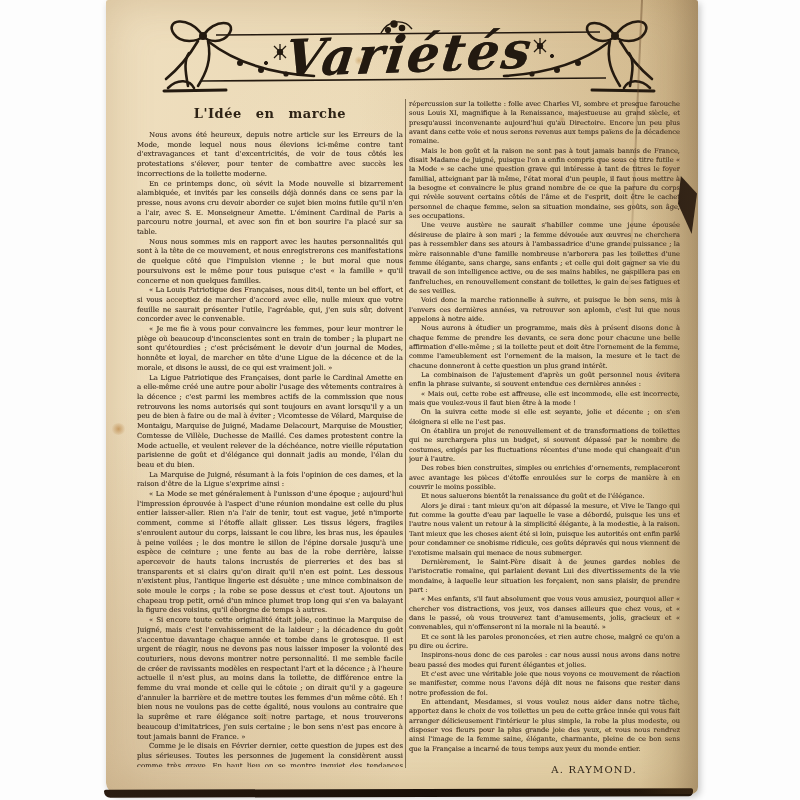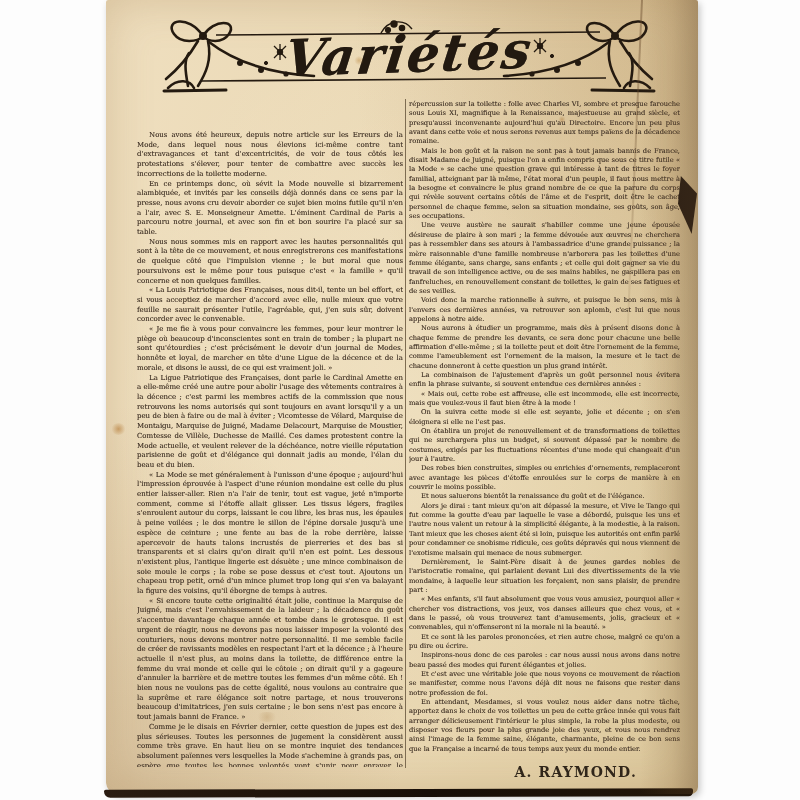--- a/index.html
+++ b/index.html
@@ -61,21 +61,21 @@
     position:absolute;color:#43352a;text-align:justify;overflow:hidden;
     text-shadow:0 0 .45px rgba(70,52,35,.55);
   }
   .col p{margin:0;text-indent:12px;}
   .col-left{left:31px;top:131px;width:266px;height:636px;font-size:7px;line-height:9.7px;}
   .col-right{left:303px;top:100px;width:271px;height:666px;font-size:6.7px;line-height:9.35px;}
   .col-right p:first-child{text-indent:0;}
   .divider{position:absolute;left:299px;top:99px;width:1px;height:669px;background:#7d6c51;}
   .signature{
     position:absolute;left:303px;top:764px;width:250px;text-align:right;
-    font-size:14px;font-weight:bold;letter-spacing:1.2px;color:#30261a;
+    font-size:10px;font-weight:normal;letter-spacing:1.2px;color:#30261a;
     padding-right:22px;box-sizing:border-box;
   }
 </style>
 </head>
 <body>
 
 <div class="scan">
   <div class="paper">
 
     <div class="banner">
@@ -112,28 +112,30 @@
         </g>
         <g stroke="#241a10" fill="#241a10">
           <circle cx="392" cy="38" r="2.8"></circle>
           <path d="M386,32 L398,44 M398,32 L386,44 M392,30 L392,46" fill="none" stroke-width="1.3"></path>
           <circle cx="404" cy="48" r="1.6"></circle>
         </g>
       </svg>
       <div class="banner-title">Variétés</div>
     </div>
 
+    <div class="article-title">L'Idée en marche</div>
     <div class="divider"></div>
     <div class="col col-left">
-        <p>Nous avons été heureux, depuis notre article sur les Erreurs de la Mode, dans lequel nous nous élevions ici-même contre tant d'extravagances et tant d'excentricités, de voir de tous côtés les protestations s'élever, pour tenter de combattre avec succès les incorrections de la toilette moderne.</p>
+        <p>Nous avons été heureux, depuis notre article sur les Erreurs de la Mode, monde lequel nous nous élevions ici-même contre tant d'extravagances et tant d'excentricités, de voir de tous côtés les protestations s'élever, pour tenter de combattre avec succès les incorrections de la toilette moderne.</p>
         <p>En ce printemps donc, où sévit la Mode nouvelle si bizarrement alambiquée, et invités par les conseils déjà donnés dans ce sens par la presse, nous avons cru devoir aborder ce sujet bien moins futile qu'il n'en a l'air, avec S. E. Monseigneur Amette. L'éminent Cardinal de Paris a parcouru notre journal, et avec son fin et bon sourire l'a placé sur sa table.</p>
         <p>Nous nous sommes mis en rapport avec les hautes personnalités qui sont à la tête de ce mouvement, et nous enregistrerons ces manifestations de quelque côté que l'impulsion vienne ; le but moral que nous poursuivons est le même pour tous puisque c'est « la famille » qu'il concerne et non quelques familles.</p>
         <p>« La Louis Patriotique des Françaises, nous dit-il, tente un bel effort, et si vous acceptiez de marcher d'accord avec elle, nulle mieux que votre feuille ne saurait présenter l'utile, l'agréable, qui, j'en suis sûr, doivent concorder avec le convenable.</p>
         <p>« Je me fie à vous pour convaincre les femmes, pour leur montrer le piège où beaucoup d'inconscientes sont en train de tomber ; la plupart ne sont qu'étourdies ; c'est précisément le devoir d'un journal de Modes, honnête et loyal, de marcher en tête d'une Ligue de la décence et de la morale, et disons le aussi, de ce qui est vraiment joli. »</p>
         <p>La Ligue Patriotique des Françaises, dont parle le Cardinal Amette en a elle-même créé une autre pour abolir l'usage des vêtements contraires à la décence ; c'est parmi les membres actifs de la commission que nous retrouvons les noms autorisés qui sont toujours en avant lorsqu'il y a un peu de bien à faire ou de mal à éviter ; Vicomtesse de Vélard, Marquise de Montaigu, Marquise de Juigné, Madame Delacourt, Marquise de Moustier, Comtesse de Villèle, Duchesse de Maillé. Ces dames protestent contre la Mode actuelle, et veulent relever de la déchéance, notre vieille réputation parisienne de goût et d'élégance qui donnait jadis au monde, l'élan du beau et du bien.</p>
+        <p>La Marquise de Juigné, résumant à la fois l'opinion de ces dames, et la raison d'être de la Ligue s'exprime ainsi :</p>
         <p>« La Mode se met généralement à l'unisson d'une époque ; aujourd'hui l'impression éprouvée à l'aspect d'une réunion mondaine est celle du plus entier laisser-aller. Rien n'a l'air de tenir, tout est vague, jeté n'importe comment, comme si l'étoffe allait glisser. Les tissus légers, fragiles s'enroulent autour du corps, laissant le cou libre, les bras nus, les épaules à peine voilées ; le dos montre le sillon de l'épine dorsale jusqu'à une espèce de ceinture ; une fente au bas de la robe derrière, laisse apercevoir de hauts talons incrustés de pierreries et des bas si transparents et si clairs qu'on dirait qu'il n'en est point. Les dessous n'existent plus, l'antique lingerie est désuète ; une mince combinaison de soie moule le corps ; la robe se pose dessus et c'est tout. Ajoutons un chapeau trop petit, orné d'un mince plumet trop long qui s'en va balayant la figure des voisins, qu'il éborgne de temps à autres.</p>
         <p>« Si encore toute cette originalité était jolie, continue la Marquise de Juigné, mais c'est l'envahissement de la laideur ; la décadence du goût s'accentue davantage chaque année et tombe dans le grotesque. Il est urgent de réagir, nous ne devons pas nous laisser imposer la volonté des couturiers, nous devons montrer notre personnalité. Il me semble facile de créer de ravissants modèles en respectant l'art et la décence ; à l'heure actuelle il n'est plus, au moins dans la toilette, de différence entre la femme du vrai monde et celle qui le côtoie ; on dirait qu'il y a gageure d'annuler la barrière et de mettre toutes les femmes d'un même côté. Eh ! bien nous ne voulons pas de cette égalité, nous voulons au contraire que la suprême et rare élégance soit notre partage, et nous trouverons beaucoup d'imitatrices, j'en suis certaine ; le bon sens n'est pas encore à tout jamais banni de France. »</p>
         <p>Comme je le disais en Février dernier, cette question de jupes est des plus sérieuses. Toutes les personnes de jugement la considèrent aussi comme très grave. En haut lieu on se montre inquiet des tendances absolument païennes vers lesquelles la Mode s'achemine à grands pas, on espère que toutes les bonnes volontés vont s'unir pour enrayer le mouvement que nous guiderons et dirigerons vers un sens de l'habillement plus convenable, plus sain.</p>
       </div>
     <div class="col col-right">
         <p>répercussion sur la toilette : folle avec Charles VI, sombre et presque farouche sous Louis XI, magnifique à la Renaissance, majestueuse au grand siècle, et presqu'aussi inconvenante aujourd'hui qu'au Directoire. Encore un peu plus avant dans cette voie et nous serons revenus aux temps païens de la décadence romaine.</p>
         <p>Mais le bon goût et la raison ne sont pas à tout jamais bannis de France, disait Madame de Juigné, puisque l'on a enfin compris que sous ce titre futile « la Mode » se cache une question grave qui intéresse à tant de titres le foyer familial, atteignant par là même, l'état moral d'un peuple, il faut nous mettre à la besogne et convaincre le plus grand nombre de ce que la parure du corps qui révèle souvent certains côtés de l'âme et de l'esprit, doit être le cachet personnel de chaque femme, selon sa situation mondaine, ses goûts, son âge, ses occupations.</p>
         <p>Une veuve austère ne saurait s'habiller comme une jeune épousée désireuse de plaire à son mari ; la femme dévouée aux œuvres ne cherchera pas à ressembler dans ses atours à l'ambassadrice d'une grande puissance ; la mère raisonnable d'une famille nombreuse n'arborera pas les toilettes d'une femme élégante, sans charge, sans enfants ; et celle qui doit gagner sa vie du travail de son intelligence active, ou de ses mains habiles, ne gaspillera pas en fanfreluches, en renouvellement constant de toilettes, le gain de ses fatigues et de ses veilles.</p>
         <p>Voici donc la marche rationnelle à suivre, et puisque le bon sens, mis à l'envers ces dernières années, va retrouver son aplomb, c'est lui que nous appelons à notre aide.</p>
         <p>Nous aurons à étudier un programme, mais dès à présent disons donc à chaque femme de prendre les devants, ce sera donc pour chacune une belle affirmation d'elle-même ; si la toilette peut et doit être l'ornement de la femme, comme l'ameublement est l'ornement de la maison, la mesure et le tact de chacune donneront à cette question un plus grand intérêt.</p>

